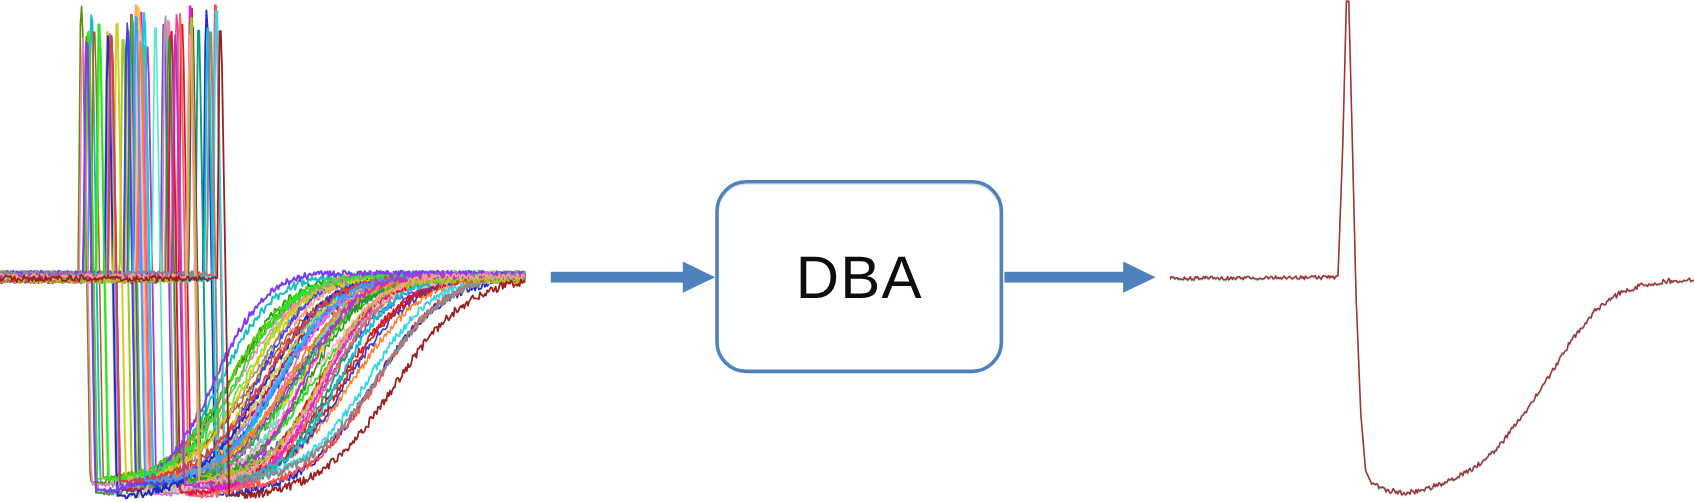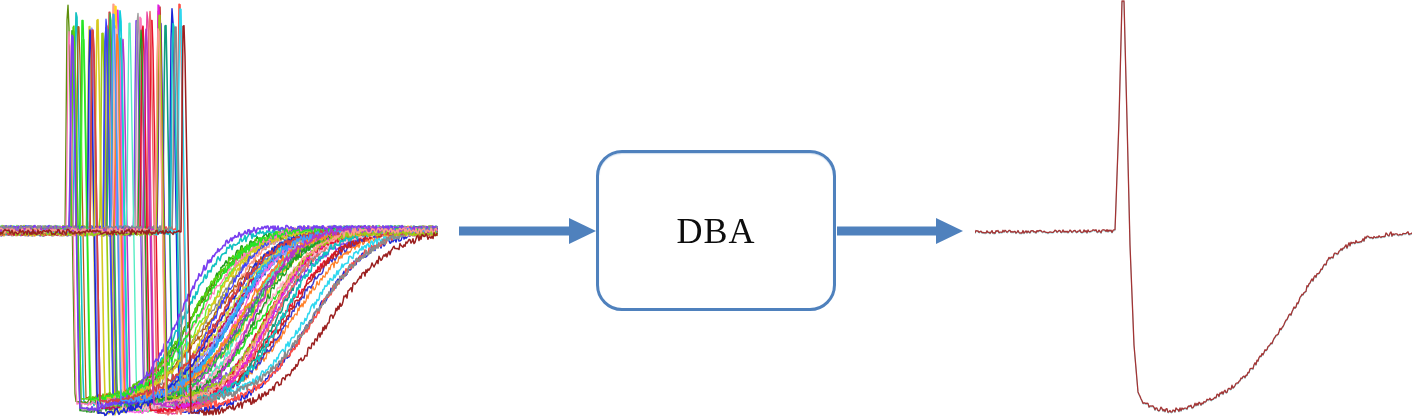--- a/index.html
+++ b/index.html
@@ -11,22 +11,22 @@
   .plot.left{left:0;}
   .plot.right{left:975px;}
   .overlay{position:absolute;left:0;top:0;pointer-events:none;}
   .dba-box{
     position:absolute;left:596px;top:150px;width:240px;height:161px;
     box-sizing:border-box;border:3.5px solid #4f81bd;border-radius:26px;
     background:#fff;display:flex;align-items:center;justify-content:center;
     box-shadow:inset 0 1px 1px rgba(120,160,205,.35);
   }
   .dba-label{
-    font-size:36px;line-height:1;color:#0d0d0d;letter-spacing:1px;
-    font-family:Liberation Serif, serif;
+    font-size:50px;line-height:1;color:#0d0d0d;letter-spacing:1px;
+    font-family:Liberation Sans, sans-serif;
   }
 </style>
 </head>
 <body style="background: rgb(255, 255, 255);">
 
 <div class="canvas">
 
   <svg class="plot left" width="441" height="418" viewBox="0 0 441 418">
       <polyline points="0,234.3 1,232.9 2,230.8 3,231.6 4,229.5 5,232.0 6,233.5 7,233.4 8,232.3 9,229.5 10,229.7 11,232.9 12,230.3 13,232.5 14,233.0 15,230.7 16,231.5 17,230.7 18,231.2 19,234.2 20,234.2 21,231.8 22,232.6 23,231.8 24,230.0 25,231.3 26,232.1 27,232.2 28,230.9 29,229.7 30,229.4 31,229.5 32,229.4 33,231.6 34,232.9 35,233.1 36,231.5 37,234.1 38,229.9 39,229.4 40,232.1 41,231.3 42,230.2 43,231.8 44,232.2 45,230.8 46,229.5 47,229.6 48,230.5 49,231.3 50,233.0 51,230.4 52,229.6 53,234.4 54,233.0 55,231.3 56,231.2 57,231.6 58,230.7 59,231.0 60,232.9 61,232.2 62,233.1 63,231.9 64,231.1 65,230.1 66,232.4 67,232.2 68,232.0 69,231.6 70,234.3 71,229.4 72,233.7 73,232.4 74,232.7 75,231.8 76,232.9 77,229.8 78,231.1 79,232.9 80,230.6 81,234.1 82,229.8 83,232.0 84,231.4 85,232.7 86,231.2 87,234.0 88,232.2 89,231.1 90,232.8 91,231.2 92,231.5 93,233.5 94,233.4 95,232.0 96,229.5 97,231.8 98,231.0 99,233.7 100,233.8 101,232.5 102,232.9 103,234.5 104,232.6 105,231.8 106,234.3 107,232.9 108,232.8 109,233.4 110,232.2 111,233.8 112,232.9 113,233.3 114,231.3 115,230.7 116,232.7 117,232.0 118,233.6 119,229.5 120,230.8 121,232.4 122,231.8 123,229.9 124,230.9 125,229.6 126,234.2 127,234.4 128,229.8 129,231.4 130,232.4 131,233.5 132,231.1 133,231.3 134,232.2 135,230.4 136,233.1 137,232.0 138,234.0 139,232.3 140,229.8 141,231.3 142,231.4 143,234.2 144,232.5 145,231.2 146,233.6 147,231.6 148,231.9 149,230.5 150,124.3 151,20.7 152,20.5 153,50.1 154,108.2 155,166.4 156,224.9 157,283.0 158,340.7 159,397.9 160,397.8 161,397.7 162,397.9 163,397.6 164,398.0 165,398.1 166,399.3 167,400.2 168,395.9 169,395.5 170,398.9 171,396.1 172,399.1 173,396.3 174,395.6 175,397.4 176,396.4 177,397.8 178,395.4 179,399.5 180,395.0 181,399.1 182,393.3 183,395.5 184,397.3 185,396.8 186,392.5 187,398.1 188,398.3 189,392.6 190,393.2 191,395.3 192,394.2 193,395.9 194,396.0 195,395.9 196,394.5 197,390.0 198,393.7 199,389.9 200,392.8 201,389.0 202,391.8 203,390.6 204,394.5 205,390.3 206,388.4 207,388.5 208,387.1 209,391.7 210,388.5 211,385.8 212,387.9 213,385.5 214,387.4 215,383.9 216,388.3 217,384.4 218,388.1 219,384.5 220,381.5 221,383.8 222,383.6 223,382.5 224,383.9 225,382.1 226,379.2 227,382.2 228,382.6 229,380.2 230,381.6 231,374.6 232,374.7 233,377.9 234,373.5 235,377.5 236,377.6 237,373.9 238,373.1 239,370.6 240,367.9 241,369.0 242,366.2 243,368.5 244,365.9 245,365.1 246,365.5 247,365.3 248,360.1 249,360.8 250,361.1 251,361.2 252,359.7 253,354.8 254,359.9 255,355.1 256,351.0 257,350.9 258,352.2 259,350.9 260,347.4 261,346.9 262,343.8 263,348.1 264,347.1 265,346.2 266,341.1 267,342.4 268,338.9 269,336.2 270,336.9 271,337.2 272,331.1 273,332.5 274,330.5 275,330.2 276,327.4 277,324.6 278,324.1 279,320.6 280,323.9 281,323.1 282,316.0 283,319.5 284,313.8 285,316.4 286,310.5 287,311.3 288,311.3 289,308.4 290,303.9 291,306.2 292,306.0 293,299.2 294,298.4 295,295.8 296,296.9 297,297.3 298,297.3 299,290.3 300,293.7 301,293.7 302,289.3 303,289.6 304,289.4 305,286.7 306,285.5 307,280.6 308,279.1 309,277.3 310,279.5 311,275.0 312,274.0 313,277.5 314,272.8 315,272.9 316,270.3 317,272.2 318,266.5 319,270.0 320,266.7 321,263.5 322,268.2 323,262.7 324,260.9 325,261.7 326,263.8 327,261.5 328,257.5 329,261.2 330,258.7 331,257.5 332,254.0 333,256.6 334,252.5 335,254.3 336,250.4 337,251.6 338,251.9 339,253.6 340,251.6 341,246.5 342,246.3 343,249.4 344,248.7 345,246.5 346,246.4 347,243.0 348,247.7 349,243.7 350,244.9 351,246.7 352,246.5 353,240.9 354,245.2 355,239.4 356,241.5 357,244.7 358,240.5 359,242.1 360,241.1 361,238.8 362,240.8 363,241.0 364,237.6 365,239.3 366,241.1 367,239.8 368,240.4 369,238.6 370,236.7 371,236.9 372,234.2 373,233.2 374,236.9 375,233.9 376,232.9 377,234.1 378,232.7 379,237.7 380,232.4 381,232.3 382,236.1 383,232.3 384,232.8 385,236.5 386,231.7 387,233.0 388,232.1 389,230.3 390,236.4 391,234.5 392,230.4 393,233.0 394,230.0 395,232.2 396,231.1 397,233.2 398,234.0 399,229.6 400,230.8 401,232.2 402,230.0 403,232.6 404,232.8 405,231.1 406,230.1 407,234.2 408,233.3 409,231.8 410,232.8 411,229.7 412,234.0 413,233.1 414,234.4 415,234.6 416,232.9 417,229.7 418,233.4 419,230.9 420,232.1 421,230.2 422,230.1 423,233.5 424,229.7 425,234.4 426,233.5 427,230.0 428,234.3 429,232.8 430,233.0 431,232.8 432,234.3 433,229.9 434,233.9 435,230.8 436,231.7 437,234.2 " fill="none" stroke="#e8112d" stroke-width="1.48" stroke-linejoin="round" stroke-linecap="round"></polyline>
       <polyline points="0,233.6 1,233.5 2,232.2 3,232.6 4,233.5 5,228.8 6,233.6 7,231.8 8,231.6 9,231.2 10,231.4 11,230.5 12,229.2 13,233.0 14,232.0 15,230.4 16,233.2 17,233.6 18,230.0 19,233.5 20,230.3 21,233.5 22,230.1 23,229.7 24,230.2 25,229.5 26,232.4 27,230.8 28,232.9 29,233.5 30,231.5 31,233.0 32,230.8 33,230.0 34,233.0 35,229.8 36,229.7 37,233.0 38,230.5 39,233.5 40,231.5 41,230.2 42,231.4 43,229.1 44,229.5 45,229.1 46,232.3 47,230.7 48,229.8 49,230.0 50,228.9 51,232.6 52,229.8 53,230.1 54,230.3 55,231.5 56,230.3 57,231.7 58,230.4 59,233.6 60,230.8 61,231.3 62,231.8 63,232.0 64,228.6 65,231.3 66,233.0 67,231.0 68,231.3 69,231.4 70,204.8 71,104.7 72,30.7 73,31.3 74,75.9 75,134.4 76,192.9 77,251.3 78,309.4 79,367.5 80,410.6 81,410.3 82,410.7 83,410.7 84,411.0 85,410.4 86,410.7 87,411.9 88,408.1 89,411.7 90,410.3 91,412.3 92,411.0 93,411.1 94,412.0 95,409.3 96,409.7 97,408.4 98,410.5 99,411.9 100,410.0 101,411.3 102,408.4 103,407.6 104,408.5 105,407.2 106,410.9 107,404.9 108,409.5 109,409.2 110,406.7 111,408.7 112,409.5 113,403.9 114,406.0 115,402.1 116,406.1 117,402.9 118,404.0 119,406.7 120,402.2 121,404.7 122,400.6 123,405.0 124,399.5 125,401.5 126,398.7 127,402.3 128,401.5 129,402.8 130,397.2 131,395.4 132,395.5 133,394.3 134,399.0 135,397.1 136,393.2 137,394.8 138,395.5 139,393.3 140,392.6 141,394.1 142,388.8 143,388.8 144,391.2 145,386.5 146,388.9 147,386.6 148,384.5 149,387.3 150,385.1 151,383.2 152,381.6 153,382.8 154,376.8 155,379.8 156,376.3 157,373.4 158,374.2 159,371.3 160,373.1 161,369.2 162,371.0 163,365.3 164,369.6 165,365.1 166,363.3 167,364.8 168,361.5 169,359.9 170,354.7 171,357.3 172,357.4 173,354.4 174,349.3 175,347.2 176,348.8 177,342.8 178,341.0 179,342.8 180,340.0 181,338.1 182,336.4 183,332.9 184,331.1 185,329.6 186,330.9 187,325.0 188,327.6 189,323.3 190,322.9 191,317.9 192,317.0 193,316.6 194,312.5 195,310.4 196,307.7 197,306.9 198,304.4 199,302.4 200,300.5 201,302.8 202,296.6 203,300.0 204,296.9 205,294.7 206,292.1 207,287.9 208,292.9 209,290.9 210,286.0 211,286.2 212,283.5 213,282.8 214,281.2 215,279.2 216,275.6 217,273.0 218,277.1 219,271.8 220,273.8 221,267.4 222,267.2 223,265.5 224,265.8 225,263.1 226,260.7 227,262.9 228,263.8 229,257.3 230,259.1 231,257.7 232,257.9 233,259.1 234,258.8 235,257.5 236,253.1 237,250.5 238,250.4 239,253.8 240,252.8 241,246.2 242,245.8 243,249.4 244,250.0 245,247.2 246,246.5 247,248.3 248,246.5 249,246.1 250,241.6 251,241.0 252,245.6 253,241.8 254,242.3 255,240.5 256,240.4 257,236.7 258,238.7 259,238.1 260,240.1 261,238.2 262,239.5 263,236.6 264,235.7 265,234.2 266,233.6 267,236.3 268,237.4 269,233.5 270,233.8 271,238.2 272,236.3 273,235.4 274,230.8 275,236.8 276,231.9 277,236.3 278,232.1 279,234.1 280,230.2 281,235.8 282,233.9 283,229.6 284,233.9 285,233.5 286,231.6 287,233.4 288,232.8 289,230.3 290,231.0 291,231.5 292,228.6 293,233.0 294,232.7 295,229.0 296,231.4 297,231.3 298,229.6 299,232.7 300,229.7 301,230.9 302,229.2 303,229.3 304,230.3 305,231.5 306,229.4 307,232.9 308,232.8 309,233.3 310,231.9 311,232.7 312,228.5 313,233.6 314,231.8 315,233.4 316,230.9 317,233.5 318,231.3 319,230.6 320,233.6 321,230.3 322,229.7 323,232.7 324,233.3 325,230.4 326,229.7 327,230.2 328,230.9 329,230.0 330,229.0 331,233.5 332,229.7 333,230.5 334,229.6 335,228.7 336,228.8 337,233.5 338,232.6 339,228.6 340,230.9 341,230.3 342,230.0 343,233.0 344,230.7 345,228.9 346,228.5 347,228.7 348,232.7 349,229.2 350,232.0 351,232.2 352,231.7 353,233.4 354,231.6 355,232.8 356,232.4 357,229.3 358,228.5 359,233.3 360,228.6 361,232.1 362,232.1 363,229.4 364,232.9 365,231.6 366,230.6 367,232.8 368,231.4 369,229.7 370,232.9 371,231.5 372,231.7 373,229.4 374,229.4 375,230.6 376,233.2 377,228.5 378,228.6 379,232.5 380,229.3 381,232.3 382,231.6 383,229.0 384,229.9 385,229.2 386,233.4 387,230.7 388,229.0 389,229.3 390,232.4 391,233.0 392,230.1 393,230.1 394,232.3 395,231.0 396,232.7 397,232.3 398,231.1 399,231.1 400,232.3 401,229.0 402,231.9 403,232.7 404,231.0 405,230.8 406,231.0 407,228.5 408,229.5 409,229.7 410,233.0 411,229.6 412,231.1 413,231.7 414,231.6 415,232.0 416,229.1 417,232.1 418,230.9 419,231.3 420,230.6 421,233.7 422,232.1 423,229.2 424,233.3 425,230.1 426,229.7 427,231.2 428,231.6 429,230.8 430,229.9 431,233.3 432,229.6 433,232.5 434,231.8 435,231.9 436,232.4 437,228.6 " fill="none" stroke="#1f9d1f" stroke-width="1.56" stroke-linejoin="round" stroke-linecap="round"></polyline>

